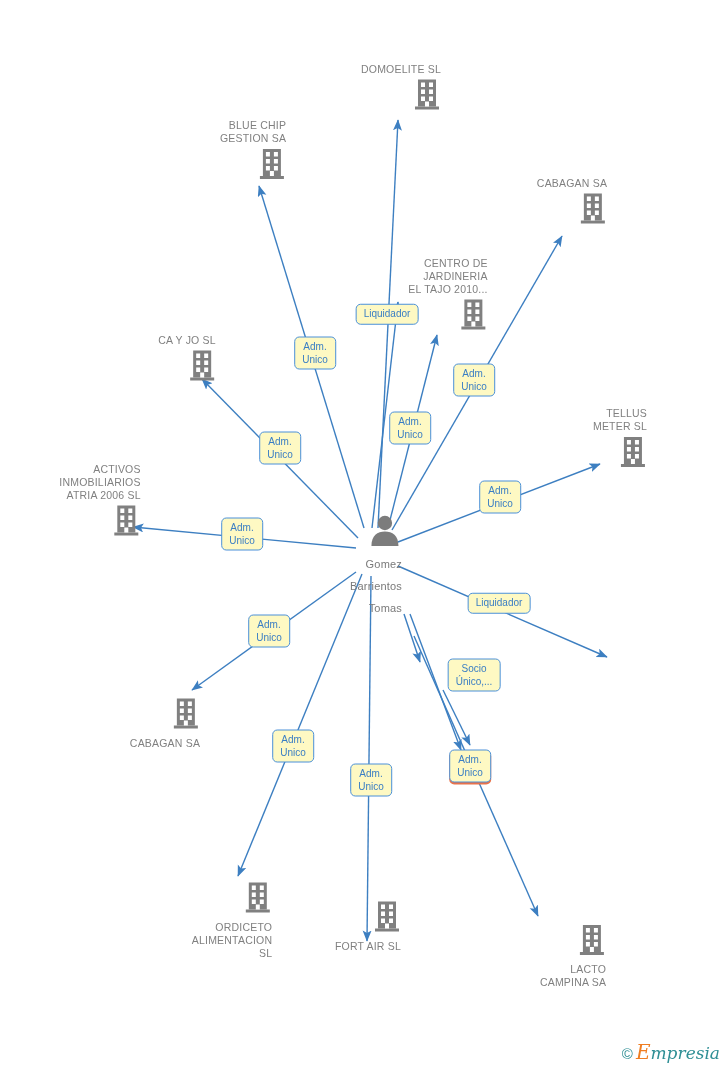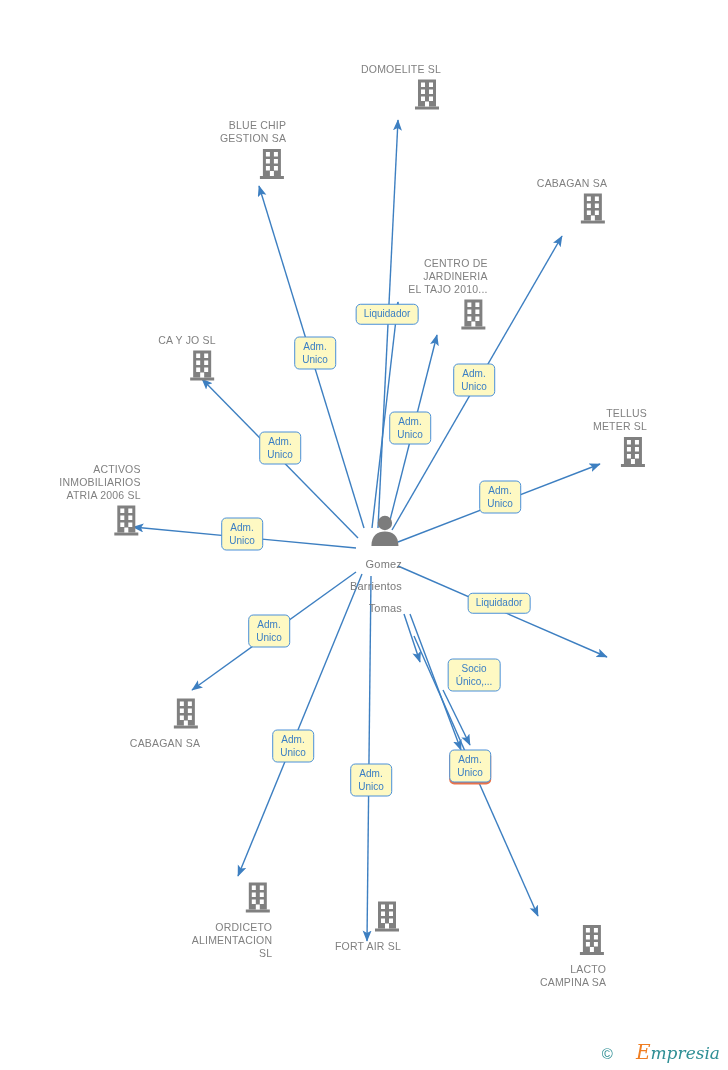--- a/index.html
+++ b/index.html
@@ -34,21 +34,21 @@
   .chip.underline{box-shadow:0 2px 0 0 #e8724a;}
 
   
   .watermark{
     position:absolute;right:8px;bottom:8px;
     display:flex;align-items:center;gap:3px;
   }
   .watermark .copy{color:#2f8f95;font-size:15px;line-height:15px;}
   .watermark .brand{
     font-family:"DejaVu Serif","Liberation Serif",serif;
-    font-size:17px;line-height:17px;color:#2f8f95;font-style:italic;margin-left:20px;
+    font-size:17px;line-height:17px;color:#2f8f95;font-style:italic;
   }
   .watermark .brand .cap{color:#ef7d21;font-size:20px;}
 </style>
 </head>
 <body>
 
 <div id="canvas">
 
   <svg class="edges" viewBox="0 0 728 1070">
     <defs>

